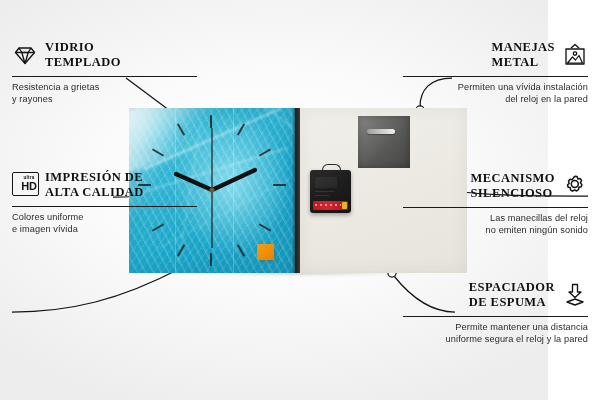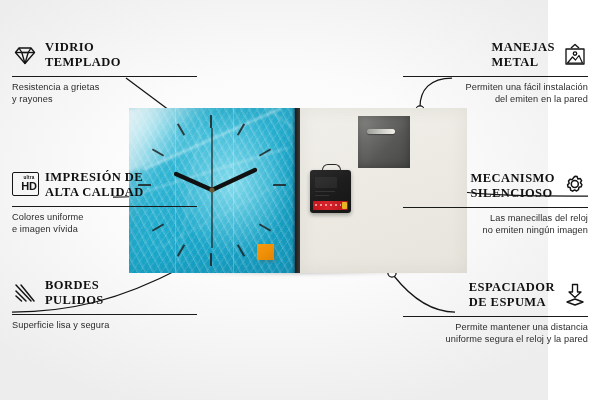--- a/index.html
+++ b/index.html
@@ -236,70 +236,53 @@
           <span class="u">ultra</span>
           <span class="h">HD</span>
         </span>
       </span>
       <span class="title"><span>IMPRESIÓN DE</span><br><span>ALTA CALIDAD</span></span>
     </div>
     <div class="rule"></div>
     <div class="desc"><span>Colores uniforme</span><br><span>e imagen vívida</span></div>
   </div>
 
-  <div class="feat left" id="f-edges">
-    <div class="head">
-      <span class="ico">
-        <svg viewBox="0 0 26 26">
-            <g stroke="#141414" stroke-width="1.5" stroke-linecap="round" fill="none">
-          <path d="M4 5 L19 21"></path>
-              <path d="M9 5 L22 21"></path>
-              <path d="M4 11 L14 21"></path>
-              <path d="M4 16 L9.5 21"></path>
-        </g>
-          </svg>
-      </span>
-      <span class="title"><span>BORDES</span><br><span>PULIDOS</span></span>
-    </div>
-    <div class="rule"></div>
-    <div class="desc"><span>Superficie lisa y segura</span></div>
-  </div>
 
   <div class="feat right" id="f-hangers">
     <div class="head">
       <span class="title"><span>MANEJAS</span><br><span>METAL</span></span>
       <span class="ico">
         <svg viewBox="0 0 26 26">
             <g fill="none" stroke="#141414" stroke-width="1.35" stroke-linejoin="round">
           <path d="M9 6 L13 2.5 L17 6"></path>
           <rect x="4" y="7" width="18" height="15"></rect>
           <circle cx="13" cy="11.5" r="1.7"></circle>
           <path d="M5.5 21 L10.5 15 L13.5 18 L17 13.5 L20.5 21 Z" stroke-width="1.2"></path>
         </g>
           </svg>
       </span>
     </div>
     <div class="rule"></div>
-    <div class="desc"><span>Permiten una fácil instalación</span><br><span>del emiten en la pared</span></div>
+    <div class="desc"><span>Permiten una vívida instalación</span><br><span>del reloj en la pared</span></div>
   </div>
 
   <div class="feat right" id="f-mech">
     <div class="head">
       <span class="title"><span>MECANISMO</span><br><span>SILENCIOSO</span></span>
       <span class="ico">
         <svg viewBox="0 0 26 26">
             <g fill="none" stroke="#141414" stroke-width="1.5" stroke-linejoin="round">
           <path d="M13 3.2 L15.1 3.6 L15.9 5.9 L18.3 5.6 L19.6 7.6 L18.4 9.7 L19.9 11.6 L19.2 13.7 L16.9 14.3 L16.5 16.7 L14.6 18 L12.6 16.9 L10.6 18.2 L8.6 17.2 L8.3 14.8 L6 14 L5.6 11.9 L7.2 10.3 L6.5 8 L8 6.3 L10.3 6.7 L11.6 4.6 Z"></path>
           <circle cx="12.8" cy="10.9" r="3.5"></circle>
         </g>
           </svg>
       </span>
     </div>
     <div class="rule"></div>
-    <div class="desc"><span>Las manecillas del reloj</span><br><span>no emiten ningún imagen</span></div>
+    <div class="desc"><span>Las manecillas del reloj</span><br><span>no emiten ningún sonido</span></div>
   </div>
 
   <div class="feat right" id="f-foam">
     <div class="head">
       <span class="title"><span>ESPACIADOR</span><br><span>DE ESPUMA</span></span>
       <span class="ico">
         <svg viewBox="0 0 26 26">
             <g fill="none" stroke="#141414" stroke-width="1.35" stroke-linejoin="round">
           <path d="M10.5 2.5 L15.5 2.5 L15.5 10 L19 10 L13 15.5 L7 10 L10.5 10 Z"></path>
           <path d="M13 17 L21 20 L13 23 L5 20 Z"></path>

